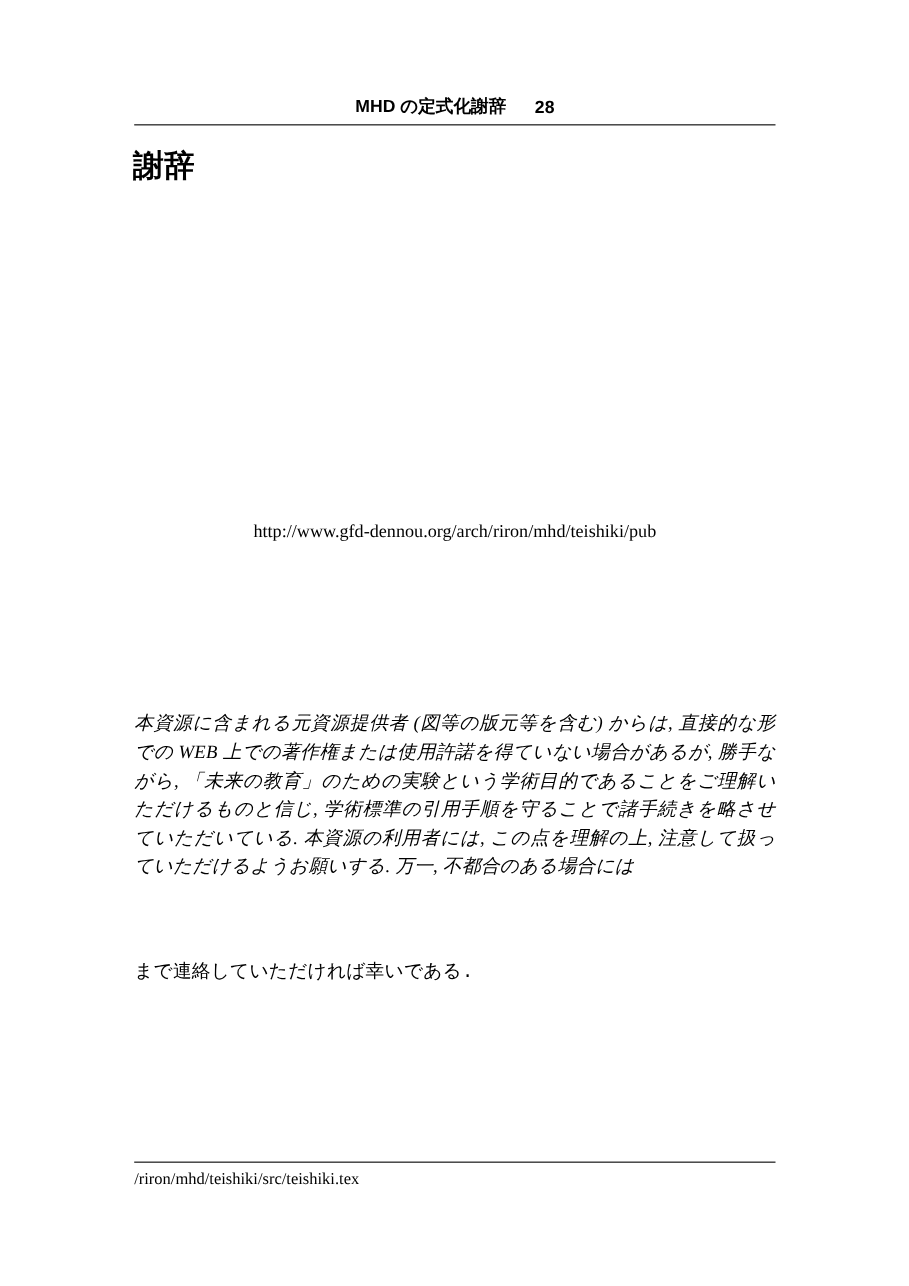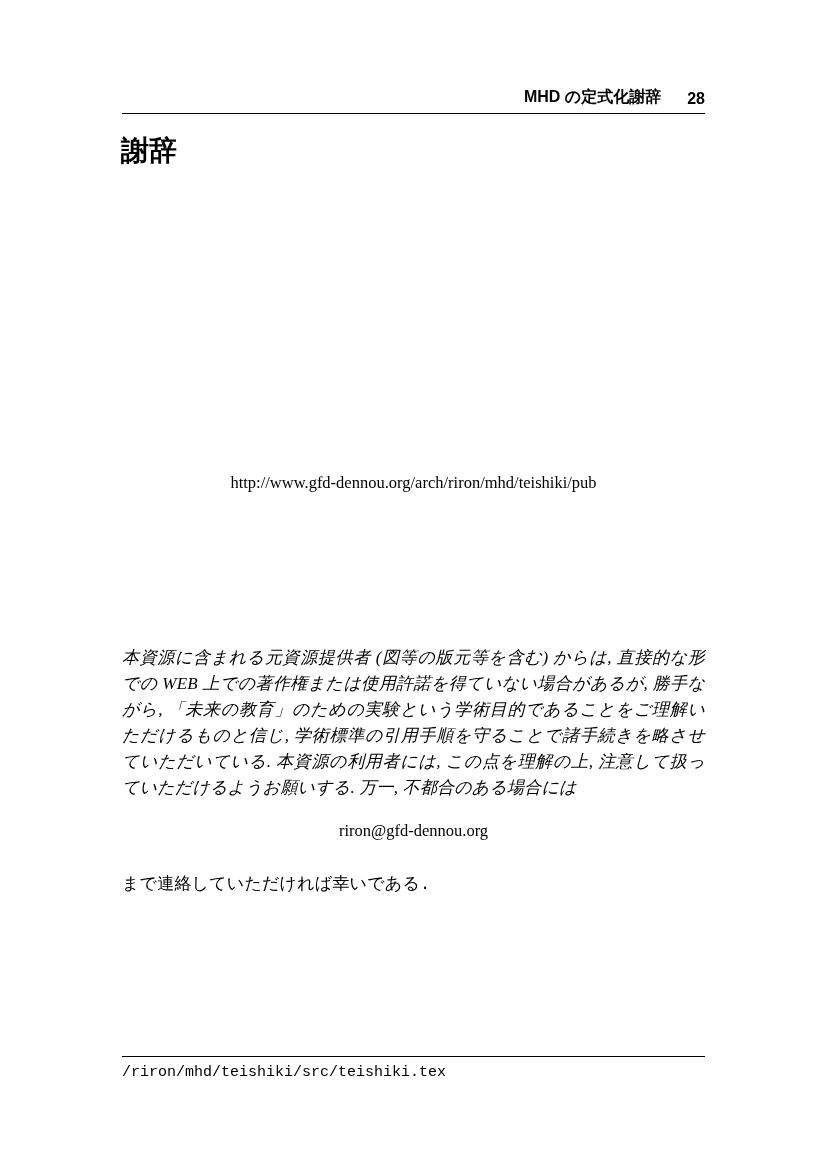--- a/index.html
+++ b/index.html
@@ -17,21 +17,21 @@
     overflow: hidden;
   }
   
   .header {
     position: absolute;
     top: 86px;
     left: 122px;
     width: 583px;
     height: 22px;
     display: flex;
-    justify-content: flex-end;
+    justify-content: center;
     align-items: flex-end;
     border-bottom: 1.5px solid #000000;
     padding-bottom: 5px;
     font-family: "Liberation Sans", "DejaVu Sans", sans-serif;
     font-weight: bold;
     font-size: 16px;
   }
   .header-right {
     display: flex;
     align-items: flex-end;
@@ -73,21 +73,20 @@
     position: absolute;
     top: 1056px;
     left: 122px;
     width: 583px;
     display: flex;
     justify-content: space-between;
     align-items: flex-start;
     border-top: 1.5px solid #000000;
     padding-top: 7px;
     font-size: 15px;
-    font-family: Liberation Mono, monospace;
   }
 </style>
 </head>
 <body>
 
 <div class="page">
 
   <div class="header">
     <span>MHD の定式化</span>
     <span class="header-right">
@@ -98,21 +97,20 @@
 
   <h1 class="section-title">謝辞</h1>
 
 
 
   <p class="centerline" style="top:449px;margin-top:23px;">http://www.gfd-dennou.org/arch/riron/mhd/teishiki/pub</p>
 
 
   <p class="para" style="top:645px;font-style:italic;">本資源に含まれる元資源提供者 (図等の版元等を含む) からは, 直接的な形での WEB 上での著作権または使用許諾を得ていない場合があるが, 勝手ながら, 「未来の教育」のための実験という学術目的であることをご理解いただけるものと信じ, 学術標準の引用手順を守ることで諸手続きを略させていただいている. 本資源の利用者には, この点を理解の上, 注意して扱っていただけるようお願いする. 万一, 不都合のある場合には</p>
 
-  <p class="centerline" style="top:820px;">riron@gfd-dennou.org</p>
 
   <p class="para" style="top:872px;font-family:Liberation Mono, monospace;">まで連絡していただければ幸いである.</p>
 
   <div class="footer">
     <span>/riron/mhd/teishiki/src/teishiki.tex</span>
   </div>
 
 </div>
 
 </body></html>

